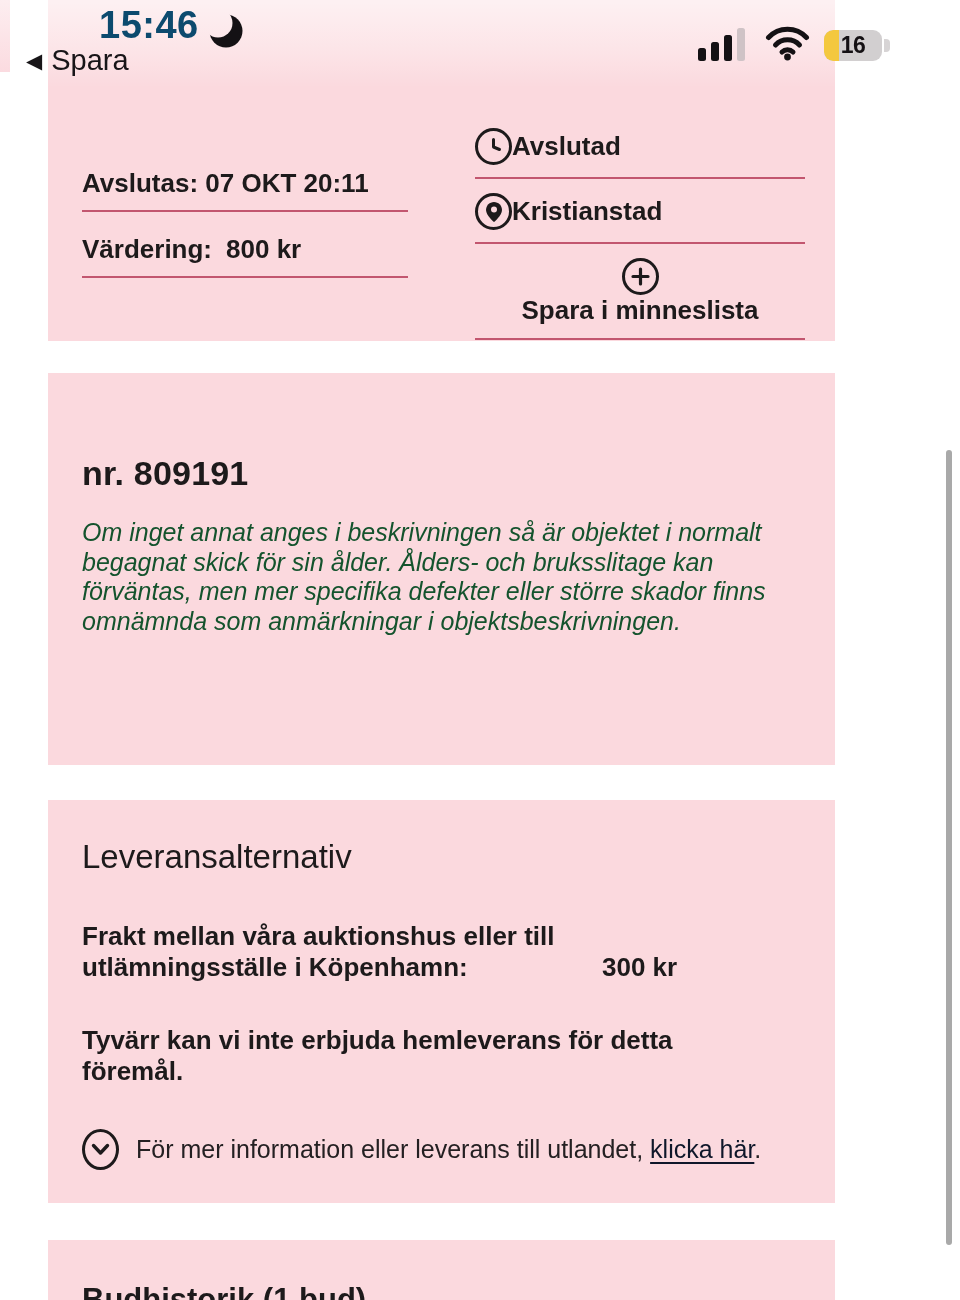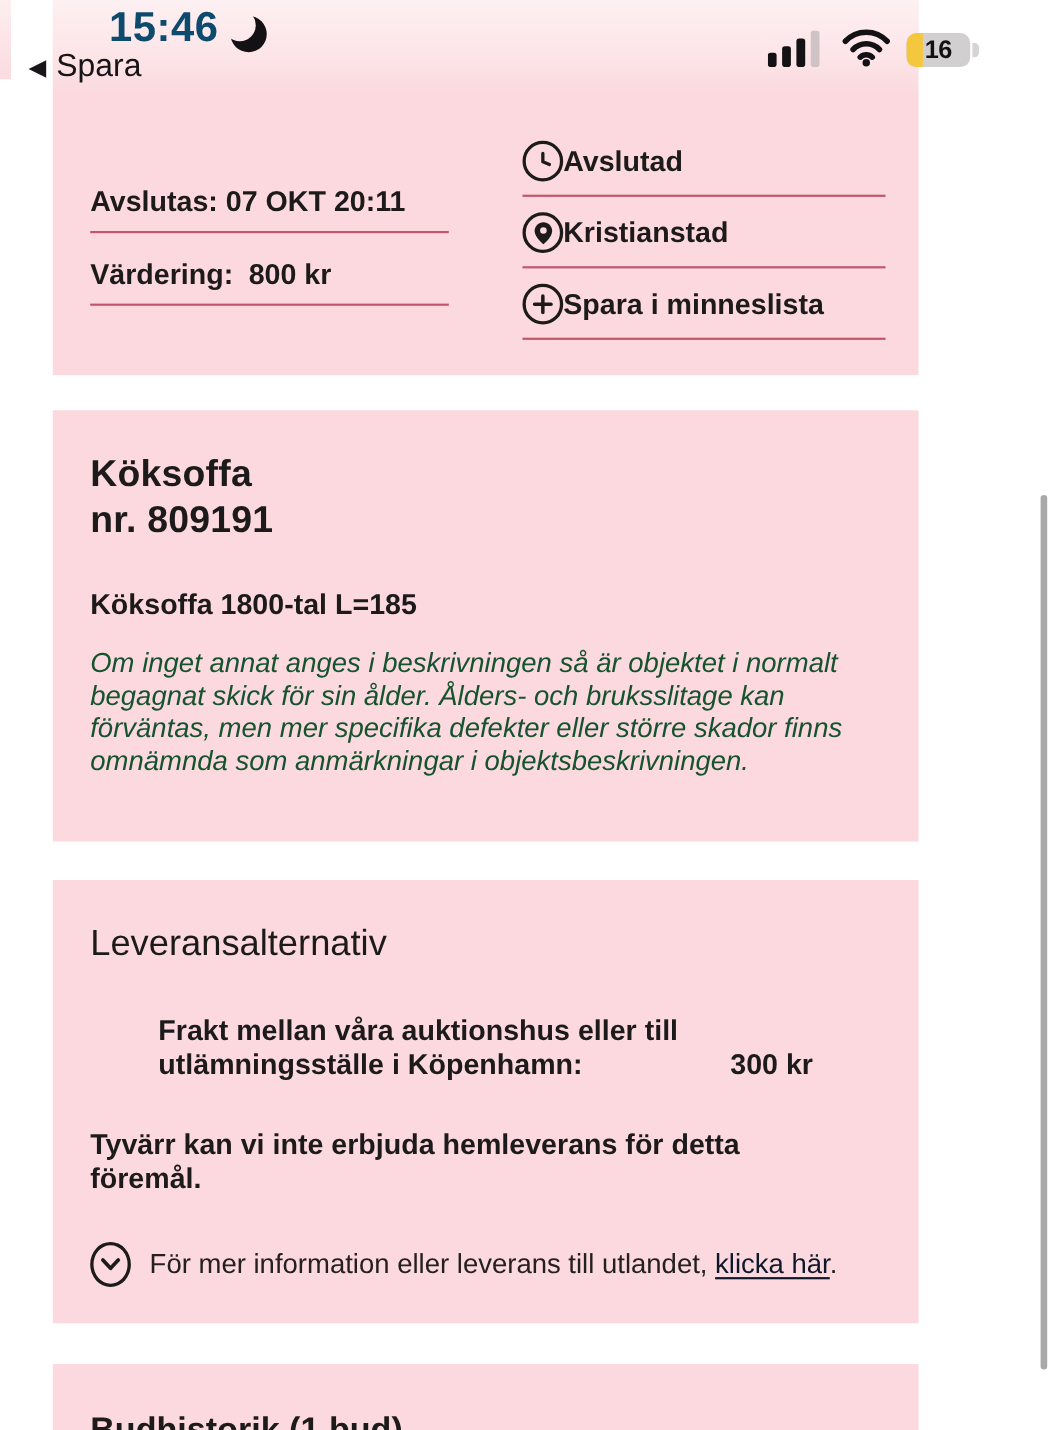--- a/index.html
+++ b/index.html
@@ -92,21 +92,21 @@
   
   .item-title { margin:37px 34px 0 34px; font-size:34px; font-weight:700; line-height:42px; letter-spacing:0.2px; }
   .item-subtitle { margin:40px 34px 0 34px; font-size:26px; font-weight:700; }
   .item-condition {
     margin:24px 34px 0 34px; width:707px;
     font-size:25px; font-style:italic; line-height:29.5px; color:#14532d;
   }
 
   
   .delivery-title { margin:38px 34px 0 34px; font-size:33px; font-weight:400; }
-  .freight-row { display:flex; margin:45px 34px 0 34px;justify-content:center; }
+  .freight-row { display:flex; margin:45px 34px 0 34px; }
   .freight-label { width:480px; font-size:26px; font-weight:700; line-height:31px; }
   .freight-price { margin-left:40px; align-self:flex-end; font-size:26px; font-weight:700; white-space:nowrap; }
   .no-home { margin:42px 34px 0 34px; width:640px; font-size:26px; font-weight:700; line-height:31px; }
   .more-info { display:flex; align-items:center; gap:17px; margin:42px 34px 0 34px; }
   .chevron-badge {
     flex:0 0 auto; width:37px; height:41px;
     border:3.5px solid #1d1a1b; border-radius:50%;
     display:flex; align-items:center; justify-content:center;
   }
   .more-info-text { font-size:25px; color:#242022; }
@@ -151,21 +151,21 @@
       </div>
       <div class="action-row" style="cursor:pointer;">
         <span class="icon-badge">
           <svg width="18" height="22" viewBox="0 0 18 22">
             <path d="M9 1 C4.6 1 1 4.6 1 9 c0 5.6 8 12 8 12 s8 -6.4 8 -12 C17 4.6 13.4 1 9 1 z" fill="#1d1a1b"></path>
             <circle cx="9" cy="8.6" r="3" fill="#fbd9de"></circle>
           </svg>
         </span>
         <span>Kristianstad</span>
       </div>
-      <div class="action-row" style="cursor:pointer;">
+      <div class="action-row" style="cursor:pointer;flex-direction:column;">
         <span class="icon-badge">
           <svg width="19" height="19" viewBox="0 0 19 19">
             <path d="M9.5 2 V17 M2 9.5 H17" fill="none" stroke="#1d1a1b" stroke-width="3.2" stroke-linecap="round"></path>
           </svg>
         </span>
         <span>Spara i minneslista</span>
       </div>
     </div>
   </section>
 
@@ -204,24 +204,23 @@
           <div class="battery-fill"></div>
           <span class="battery-num">16</span>
         </div>
         <div class="battery-nub"></div>
       </div>
     </div>
   </header>
 
   <section class="card card-item">
     <h1 class="item-title">
-      <span>Köksoffa</span><br>
+      <br>
       <span>nr. 809191</span>
     </h1>
-    <div class="item-subtitle">Köksoffa 1800-tal L=185</div>
     <p class="item-condition">Om inget annat anges i beskrivningen så är objektet i normalt begagnat skick för sin ålder. Ålders- och bruksslitage kan förväntas, men mer specifika defekter eller större skador finns omnämnda som anmärkningar i objektsbeskrivningen.</p>
   </section>
 
   <section class="card card-delivery">
     <h2 class="delivery-title">Leveransalternativ</h2>
 
     <div class="freight-row">
       <div class="freight-label">Frakt mellan våra auktionshus eller till utlämningsställe i Köpenhamn:</div>
       <div class="freight-price">300 kr</div>
     </div>

